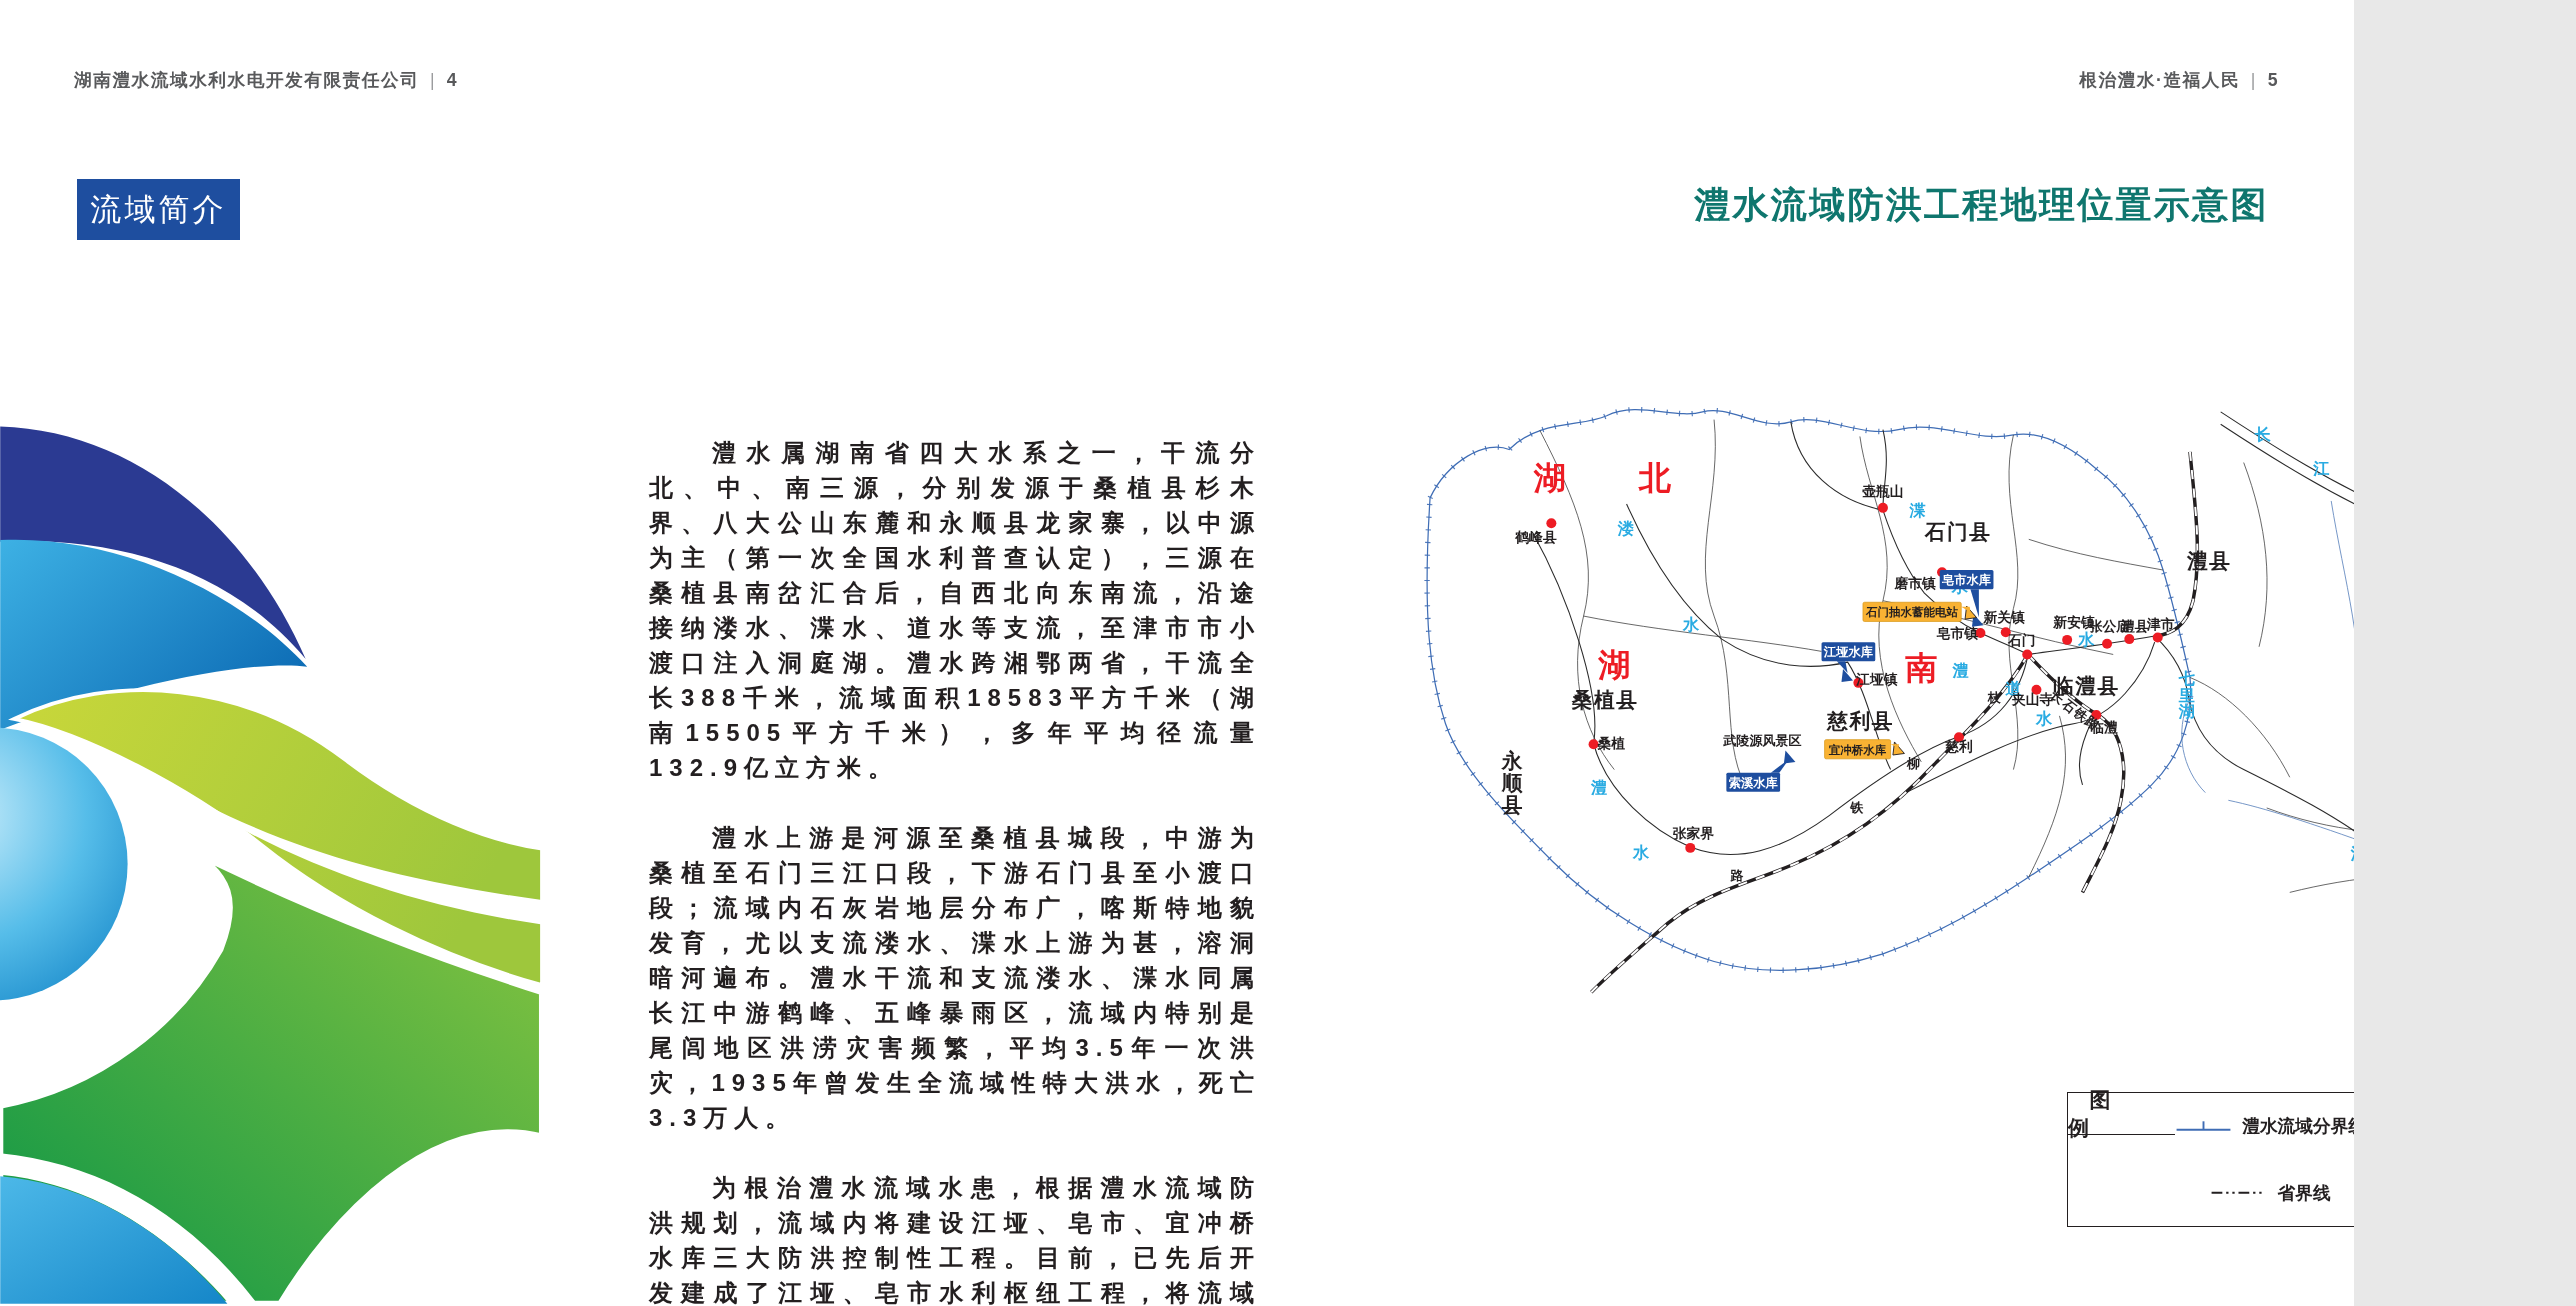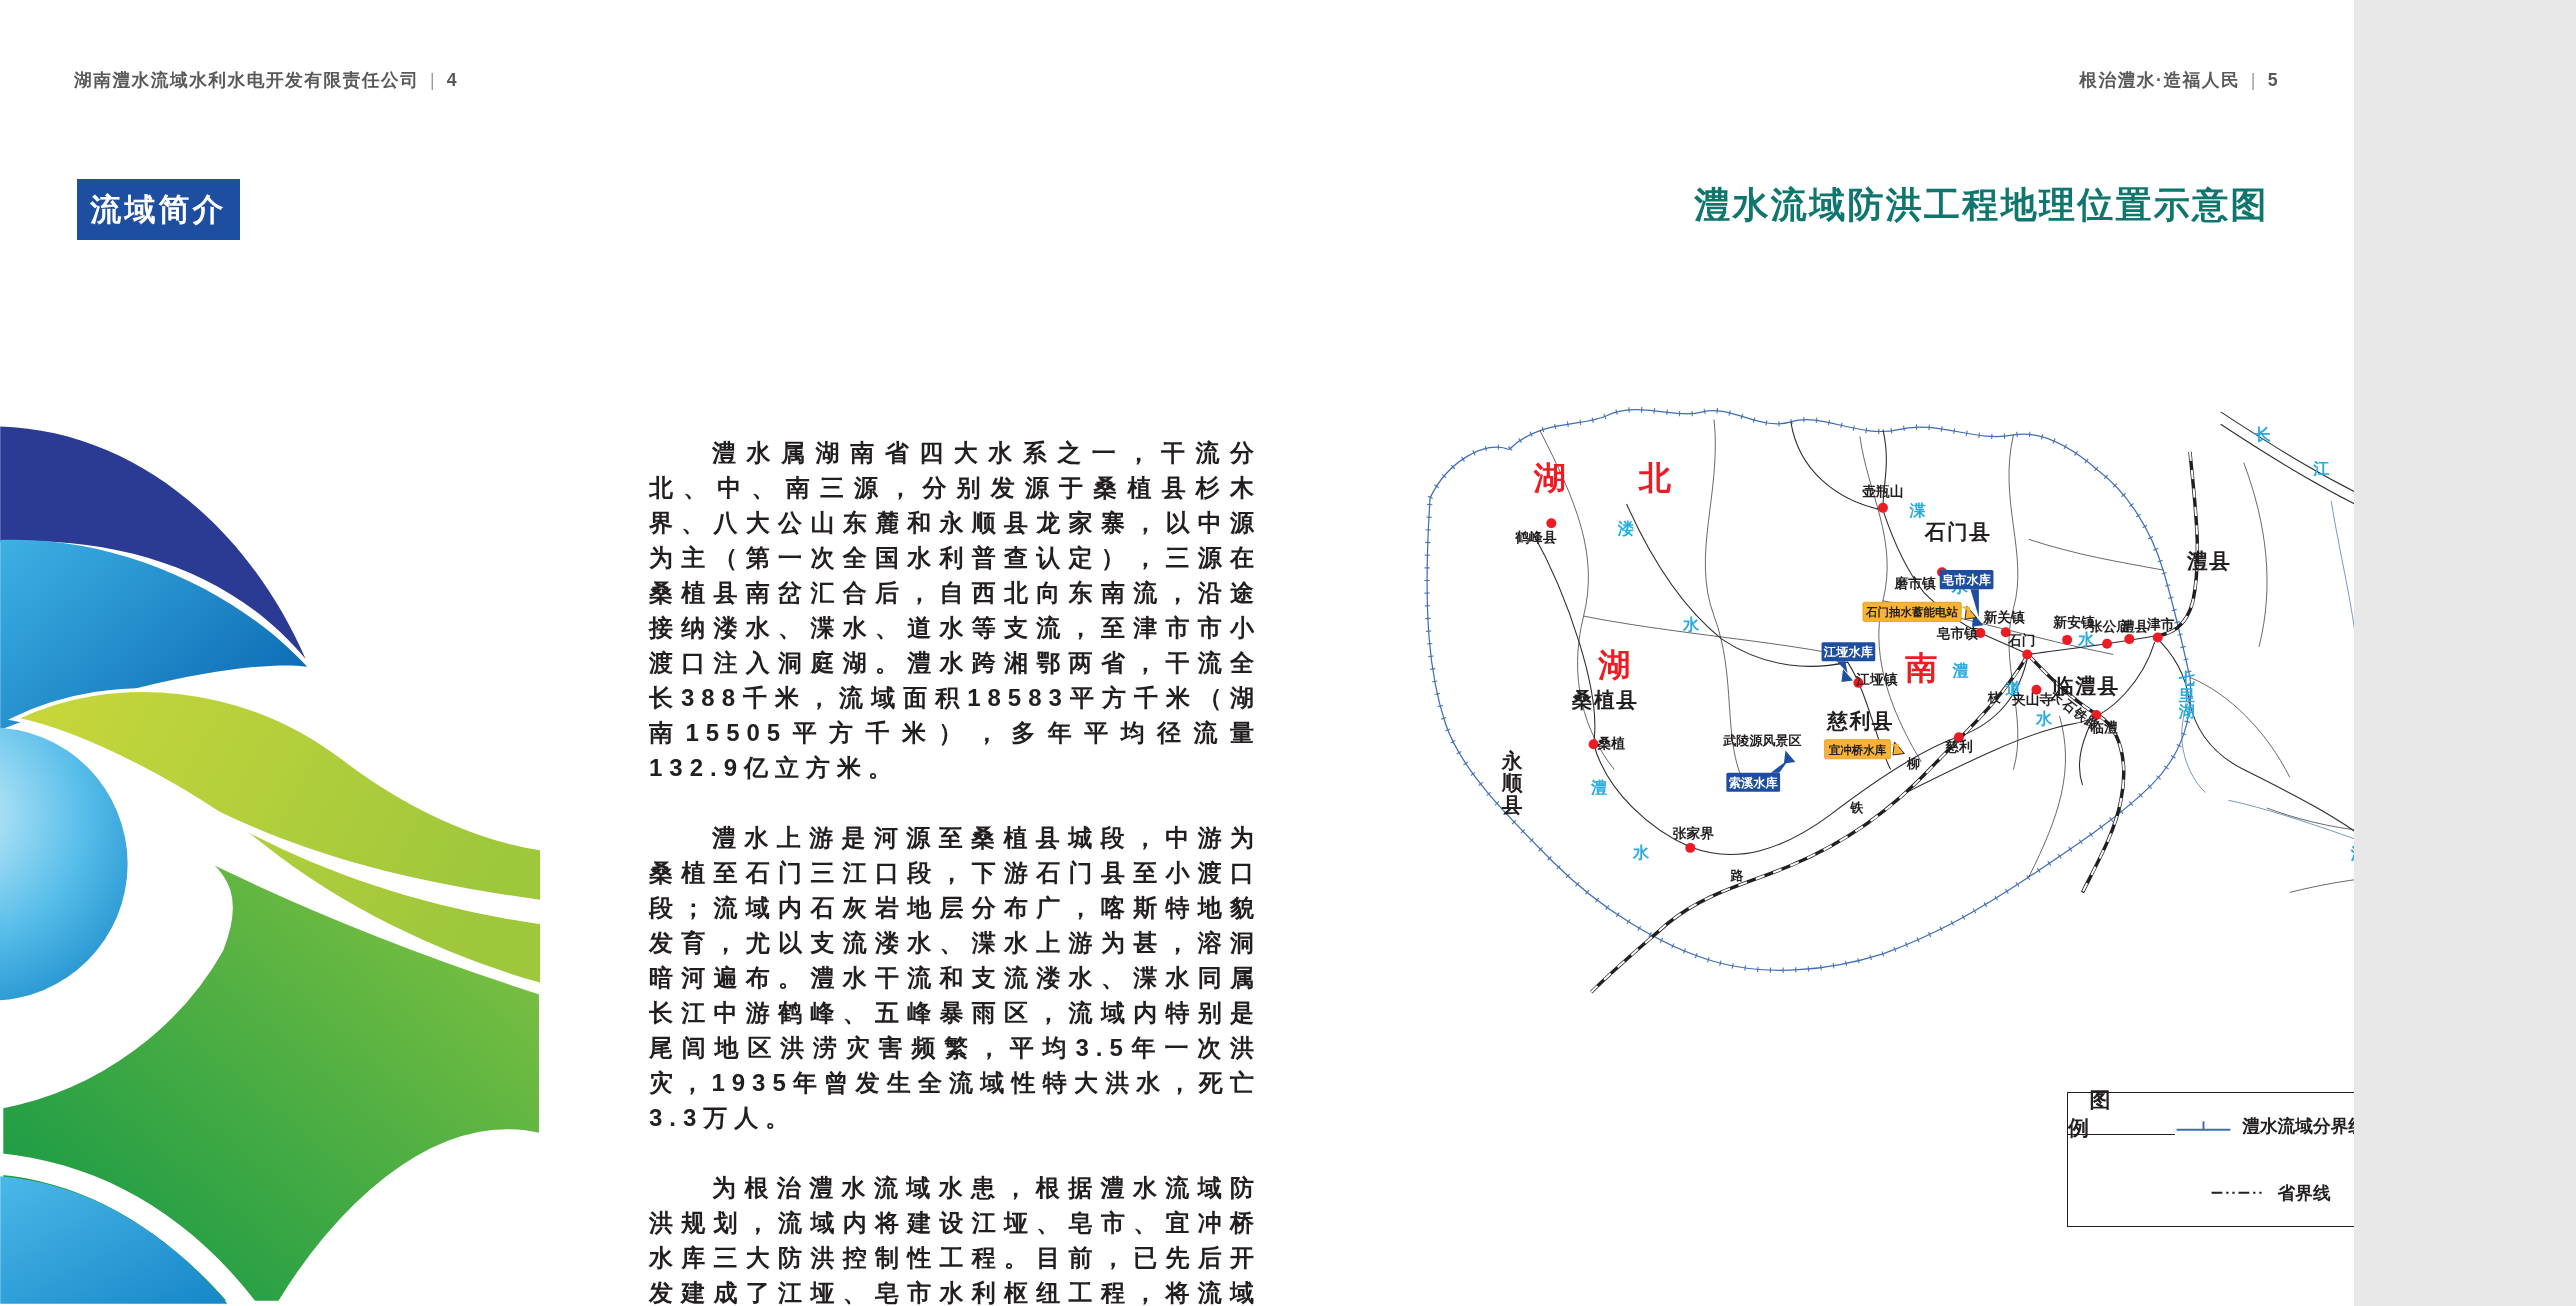--- a/index.html
+++ b/index.html
@@ -5,21 +5,21 @@
   html,body{margin:0;padding:0;background:#e8e8e8;}
   .page{position:relative;width:2354px;height:1306px;background:#ffffff;overflow:hidden;
         font-family:"Liberation Sans","DejaVu Sans",sans-serif;color:#231f20;}
   
   .hdr{position:absolute;top:68px;font-size:17.7px;font-weight:bold;color:#58595b;letter-spacing:1.5px;white-space:nowrap;}
   .hdr-left{left:74px;}
   .hdr-right{right:75px;}
   .hdr .sep{color:#9b9c9e;font-weight:normal;padding:0 10.7px;}
   
   .section-title{position:absolute;left:77px;top:179px;width:163px;height:61px;background:#1e4e9f;
-        color:#ffffff;font-size:31px;font-weight:bold;display:flex;align-items:center;justify-content:center;letter-spacing:3.1px;}
+        color:#ffffff;font-size:31px;font-weight:normal;display:flex;align-items:center;justify-content:center;letter-spacing:3.1px;}
   
   .body-text{position:absolute;left:633px;top:435px;width:628px;font-size:24px;font-weight:bold;
         line-height:35px;text-align:justify;letter-spacing:7px;color:#231f20;}
   .body-text p{margin:0 0 35px 16px;text-indent:63px;}
   
   .map-title{position:absolute;left:1682px;top:181px;width:599px;text-align:center;
         font-size:36px;font-weight:bold;color:#0f766e;letter-spacing:2.3px;}
   
   .legend{position:absolute;left:2067px;top:1092px;width:390px;height:135px;border:1.5px solid #231f20;
         box-sizing:border-box;display:flex;background:#fff;}

